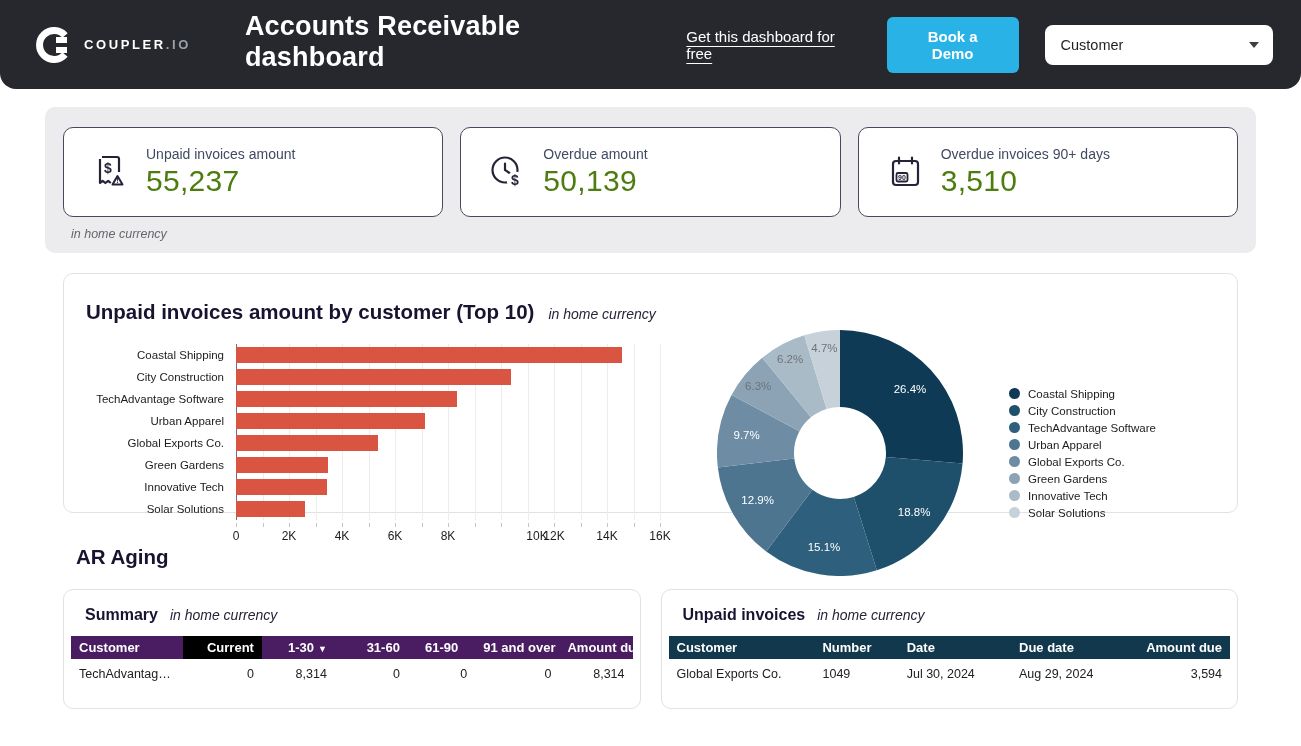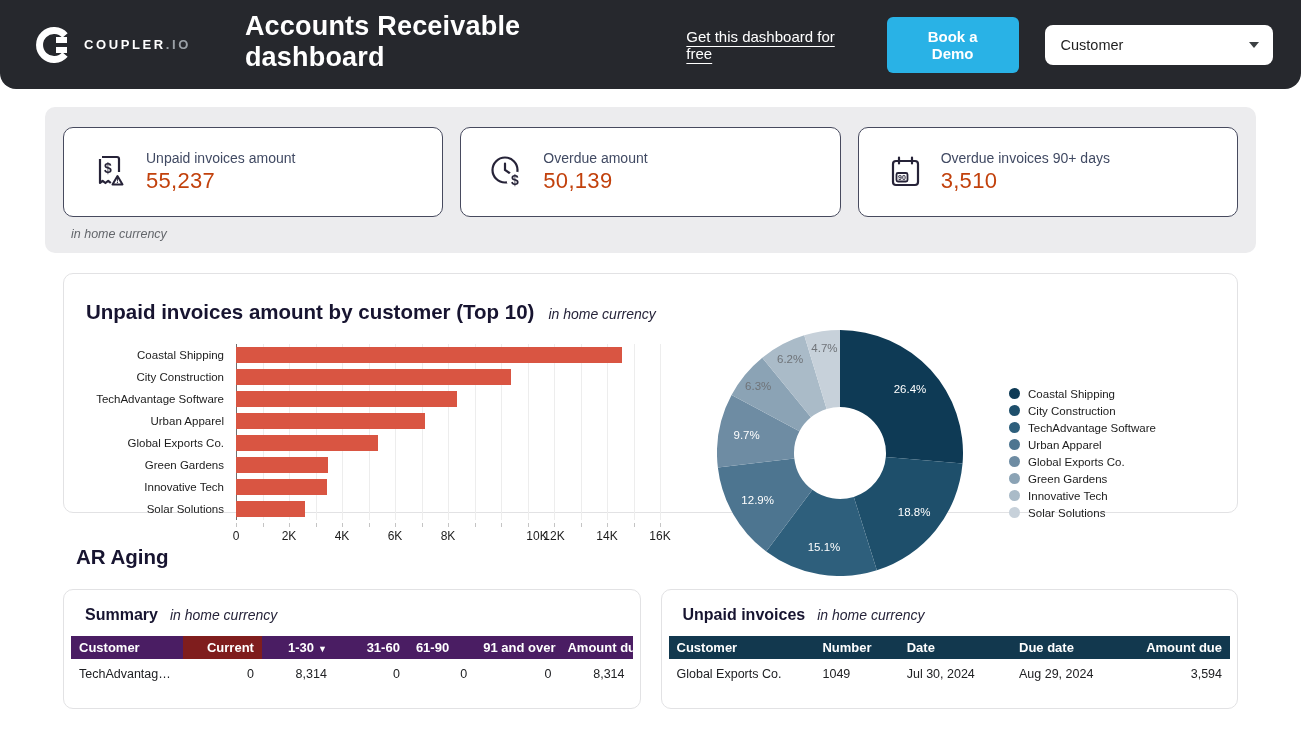--- a/index.html
+++ b/index.html
@@ -25,21 +25,21 @@
             align-items:center; justify-content:space-between; padding:0 14px 0 16px;
             font-size:14.5px; color:#1f1f1f; cursor:pointer; }
   .caret { width:0; height:0; border-left:5px solid transparent; border-right:5px solid transparent;
            border-top:6px solid #3c4043; }
   
   .kpi-strip { margin:18px 45px 0; background:#ececee; border-radius:10px; padding:20px 18px 12px; }
   .kpi-cards { display:flex; gap:17px; }
   .kpi-card { flex:1; background:#fff; border:1.5px solid #474a5e; border-radius:10px; height:90px;
               display:flex; align-items:center; gap:16px; padding-left:26px; }
   .kpi-label { font-size:14px; color:#414a63; margin-bottom:2px; }
-  .kpi-value { font-size:22px; color:#c2410c; letter-spacing:.3px; }
+  .kpi-value { font-size:30px; color:#4d7c0f; letter-spacing:.3px; }
   .kpi-note  { font-style:italic; color:#63666b; font-size:12.5px; margin:10px 0 0 8px; }
   .kpi-icon svg { display:block; }
   
   .chart-card { margin:20px 63px 0; border:1px solid #e2e2e4; border-radius:10px; height:240px;
                 background:#fff; padding:18px 24px 0 22px; }
   .chart-title-row { display:flex; align-items:baseline; gap:14px; margin:8px 0 20px 0; }
   .chart-title { font-size:20.5px; font-weight:700; color:#171430; }
   .chart-subtitle { font-style:italic; font-size:14px; color:#26243a; }
   .chart-body { display:flex; }
   .bar-plot { display:flex; }
@@ -316,24 +316,24 @@
               <col style="width: 14%;">
               <col style="width: 13%;">
               <col style="width: 13%;">
               <col style="width: 12%;">
               <col style="width: 15%;">
               <col style="width: 13%;">
             </colgroup>
             <thead>
               <tr>
                 <th style="background: rgb(74, 29, 99); text-align: left;">Customer</th>
-                <th style="background: #7f1d1d; text-align: right;">Current</th>
+                <th style="background: #000000; text-align: right;">Current</th>
                 <th style="background: rgb(74, 29, 99); text-align: right;">1-30<span class="sort-glyph">▼</span></th>
                 <th style="background: rgb(74, 29, 99); text-align: right;">31-60</th>
-                <th style="background: rgb(74, 29, 99); text-align: left;">61-90</th>
+                <th style="background: rgb(74, 29, 99); text-align: center;">61-90</th>
                 <th style="background: rgb(74, 29, 99); text-align: center;">91 and over</th>
                 <th style="background: rgb(74, 29, 99); text-align: right;">Amount due</th>
               </tr>
             </thead>
             <tbody>
               <tr>
                 <td style="text-align: left;">TechAdvantage …</td>
                 <td style="text-align: right;">0</td>
                 <td style="text-align: right;">8,314</td>
                 <td style="text-align: right;">0</td>

